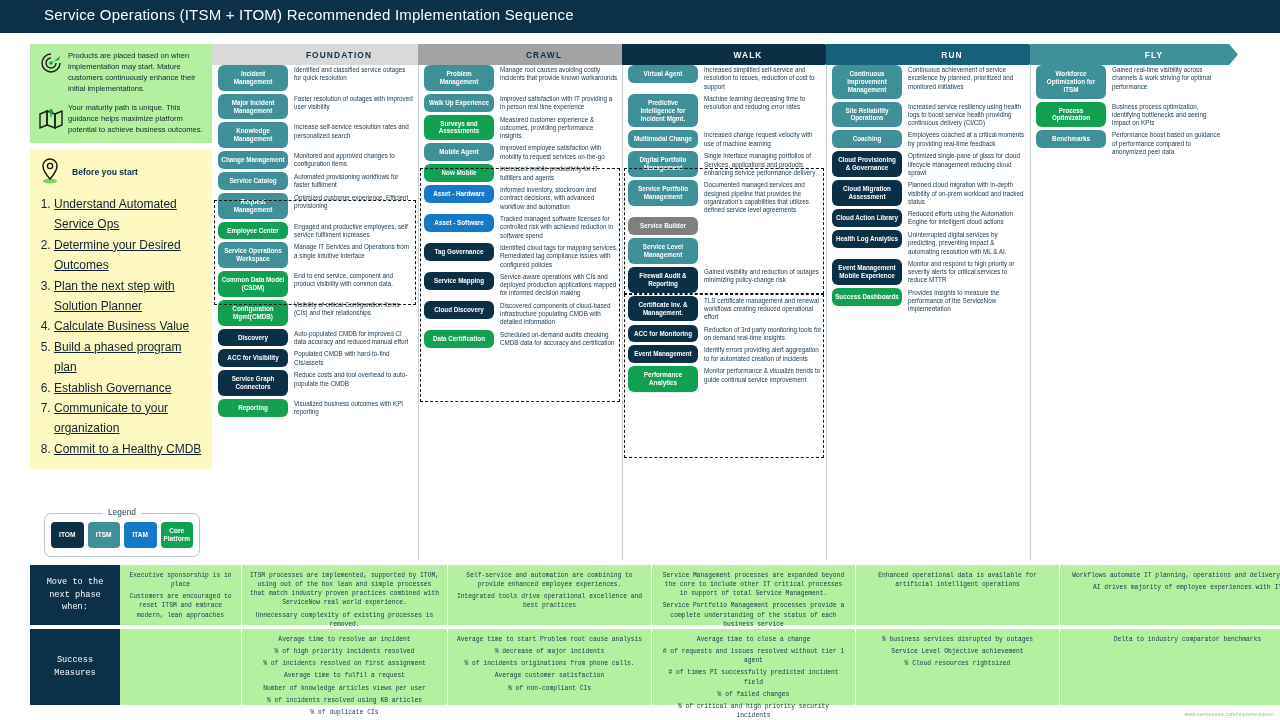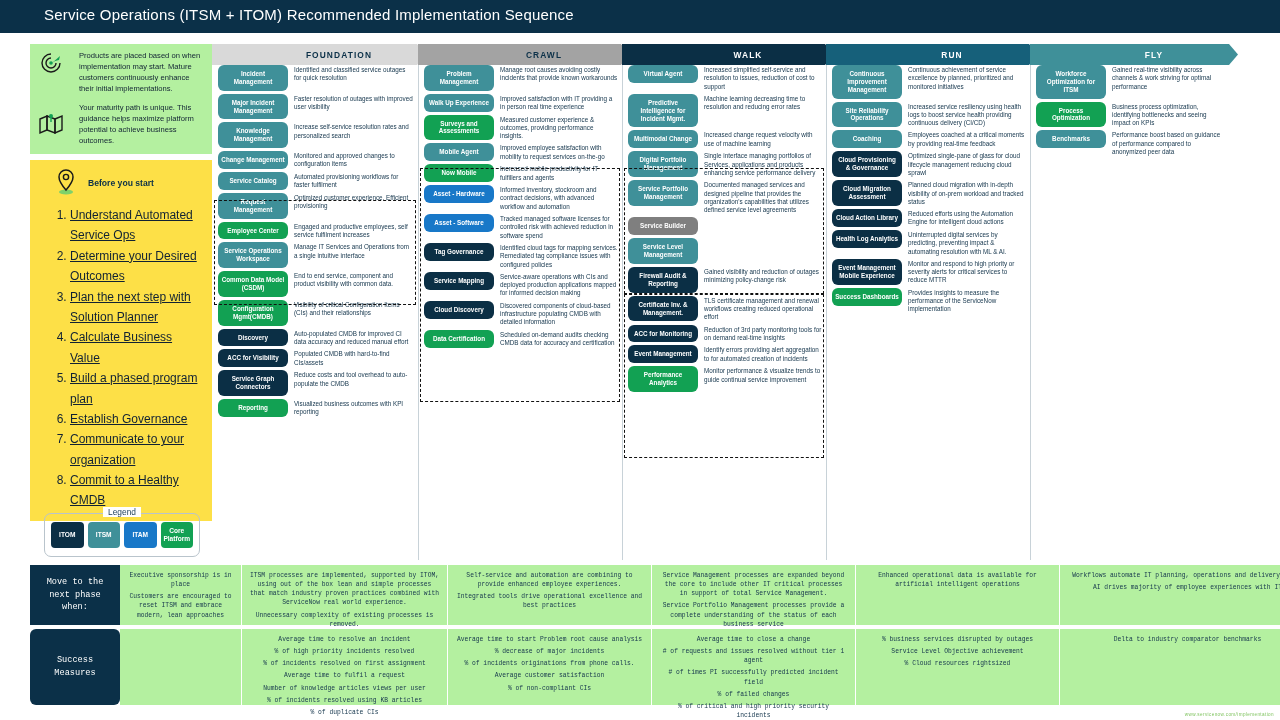--- a/index.html
+++ b/index.html
@@ -21,27 +21,27 @@
     position:absolute; left:44px; top:6px;
     font-size:15px; color:#ffffff; letter-spacing:.2px; font-weight:400;
   }
 
   
   .rail { position:absolute; left:30px; top:44px; width:182px; }
 
   .tipbox {
     background:#b4f0a0; padding:6px 8px 8px 8px; width:182px;
   }
-  .tiprow { display:flex; gap:15px; align-items:flex-start; margin-bottom:8px; }
+  .tiprow { display:flex; gap:4px; align-items:flex-start; margin-bottom:8px; }
   .tiprow:last-child { margin-bottom:0;align-items:center; }
   .tipicon { width:26px; min-width:26px; height:26px; display:flex; align-items:center; justify-content:center; }
   .tiptext { font-size:7.6px; line-height:1.45; color:#123; }
 
   .startbox {
-    background:#fde047; width:182px; margin-top:6px; padding:8px 8px 10px 20px;
+    background:#fef9c3; width:182px; margin-top:6px; padding:8px 8px 10px 4px;
   }
   .starthead { display:flex; align-items:center; gap:10px; padding-left:4px; }
   .starthead .lbl { font-size:8.6px; font-weight:bold; color:#0b3048; }
   .startbox ol { margin:7px 0 0 20px; }
   .startbox li { font-size:12px; line-height:1.7; color:#123;text-decoration:underline; }
 
   .legend {
     position:absolute; left:44px; top:513px; width:156px; height:44px;
     border:1px solid #b9c4cc; border-radius:7px;
   }
@@ -93,21 +93,21 @@
     justify-content:center; text-align:center; padding:4px;
   }
   .bcell {
     background:#b4f0a0; border-right:1px solid #ffffff;
     font-size:6.3px; line-height:1.45; text-align:center; color:#14354c;
     padding:6px 8px;
   }
   .bcell.empty { }
   .brow.r1 .bcell { height:60px; }
   .brow.r2 .bcell { height:76px; }
-  .brow.r2 .blabel { height:76px;border-radius:6px; }
+  .brow.r2 .blabel { height:76px; }
   .brow.r1 .blabel { height:60px; }
   .bcell p { margin-bottom:3px; }
   .bcell p:last-child { margin-bottom:0; }
   .spacer { height:4px; }
 
   .watermark {
     position:absolute; right:6px; bottom:3px; font-size:4.6px; color:#7fc35f;
     letter-spacing:.4px;
   }
 </style>

